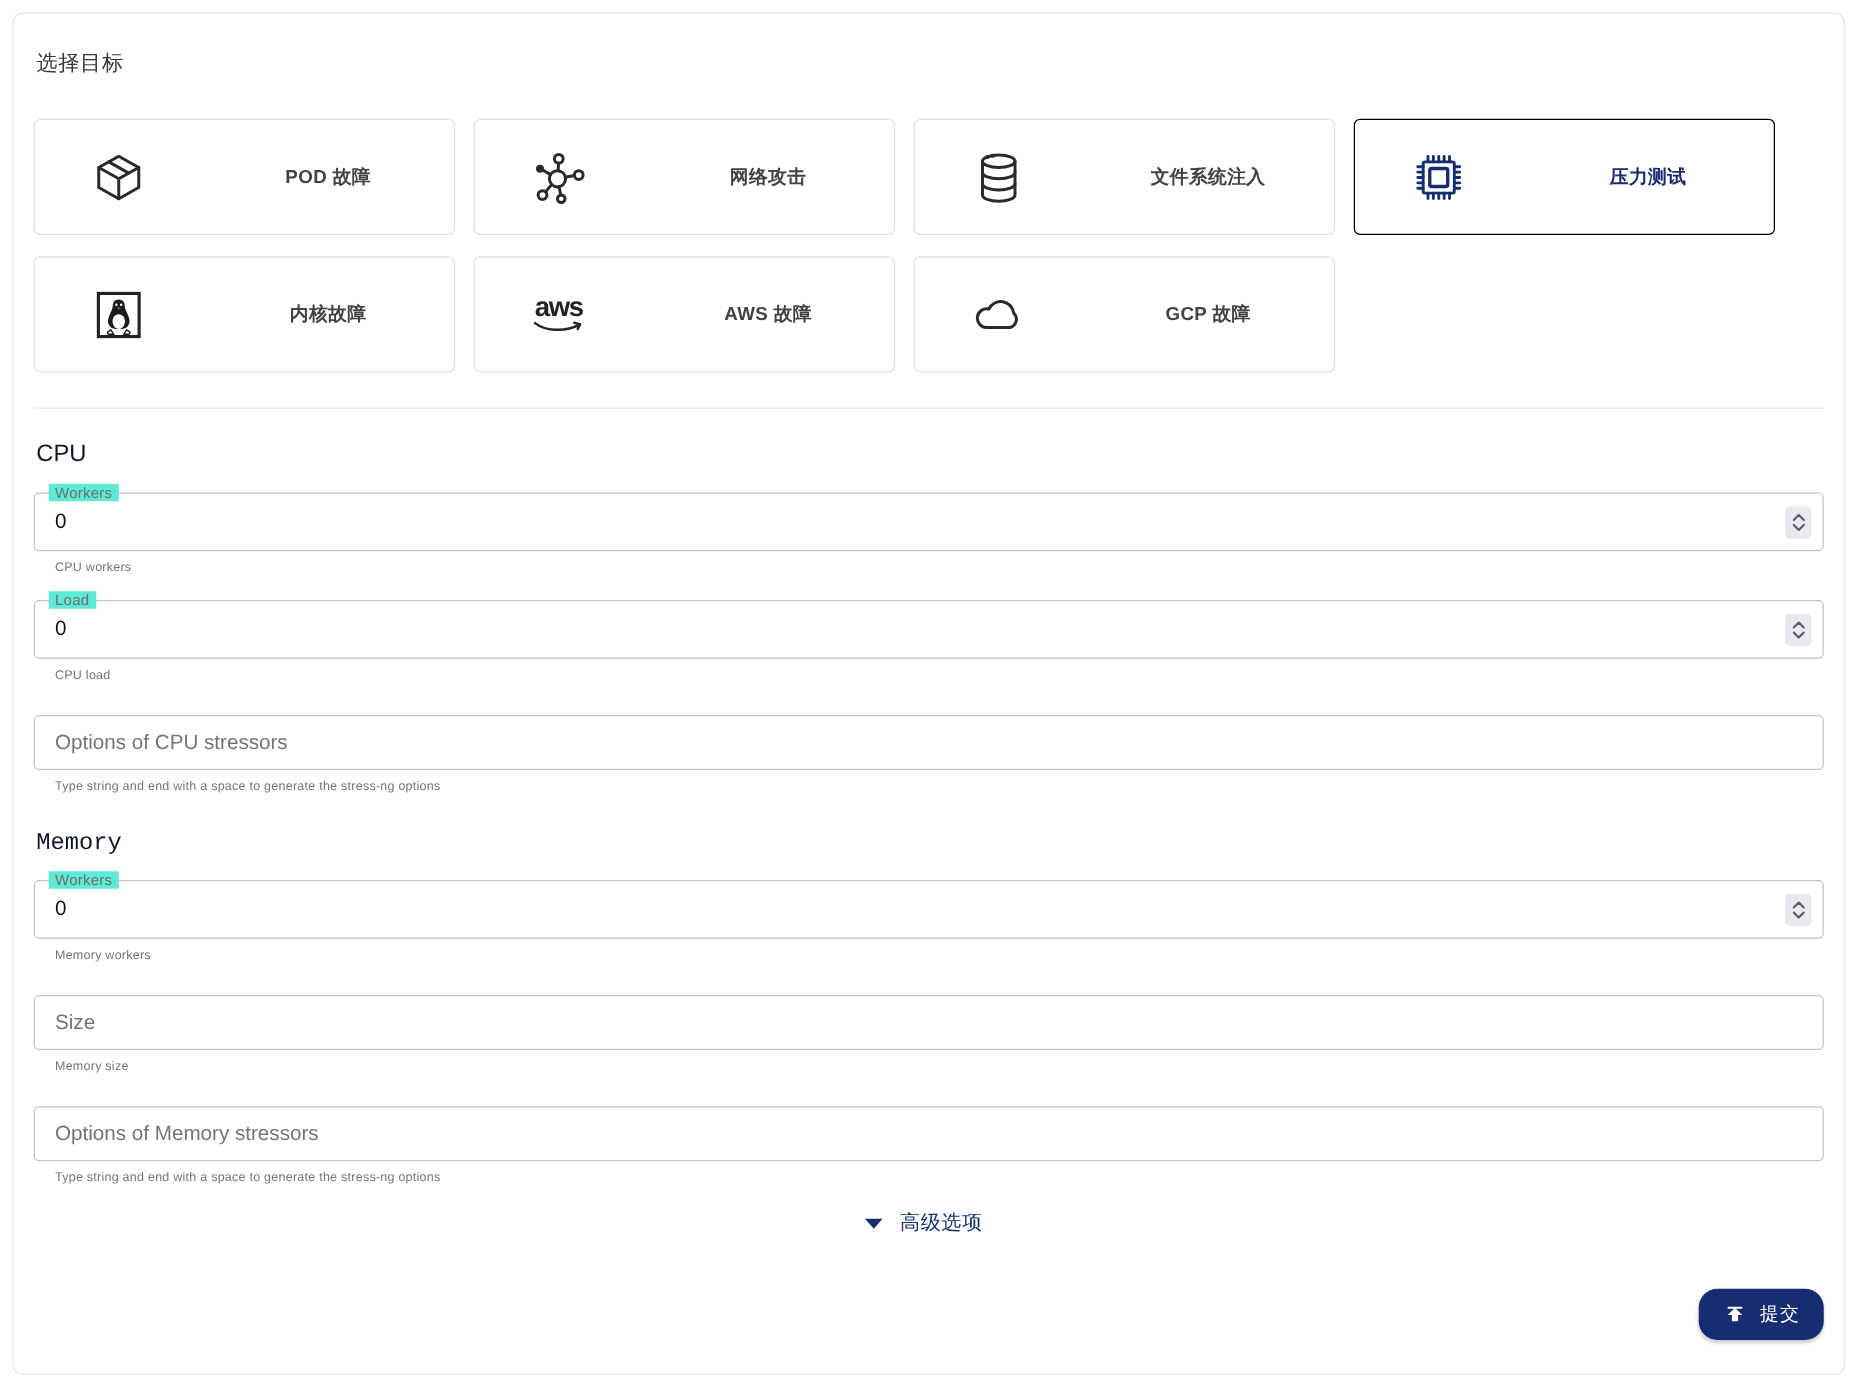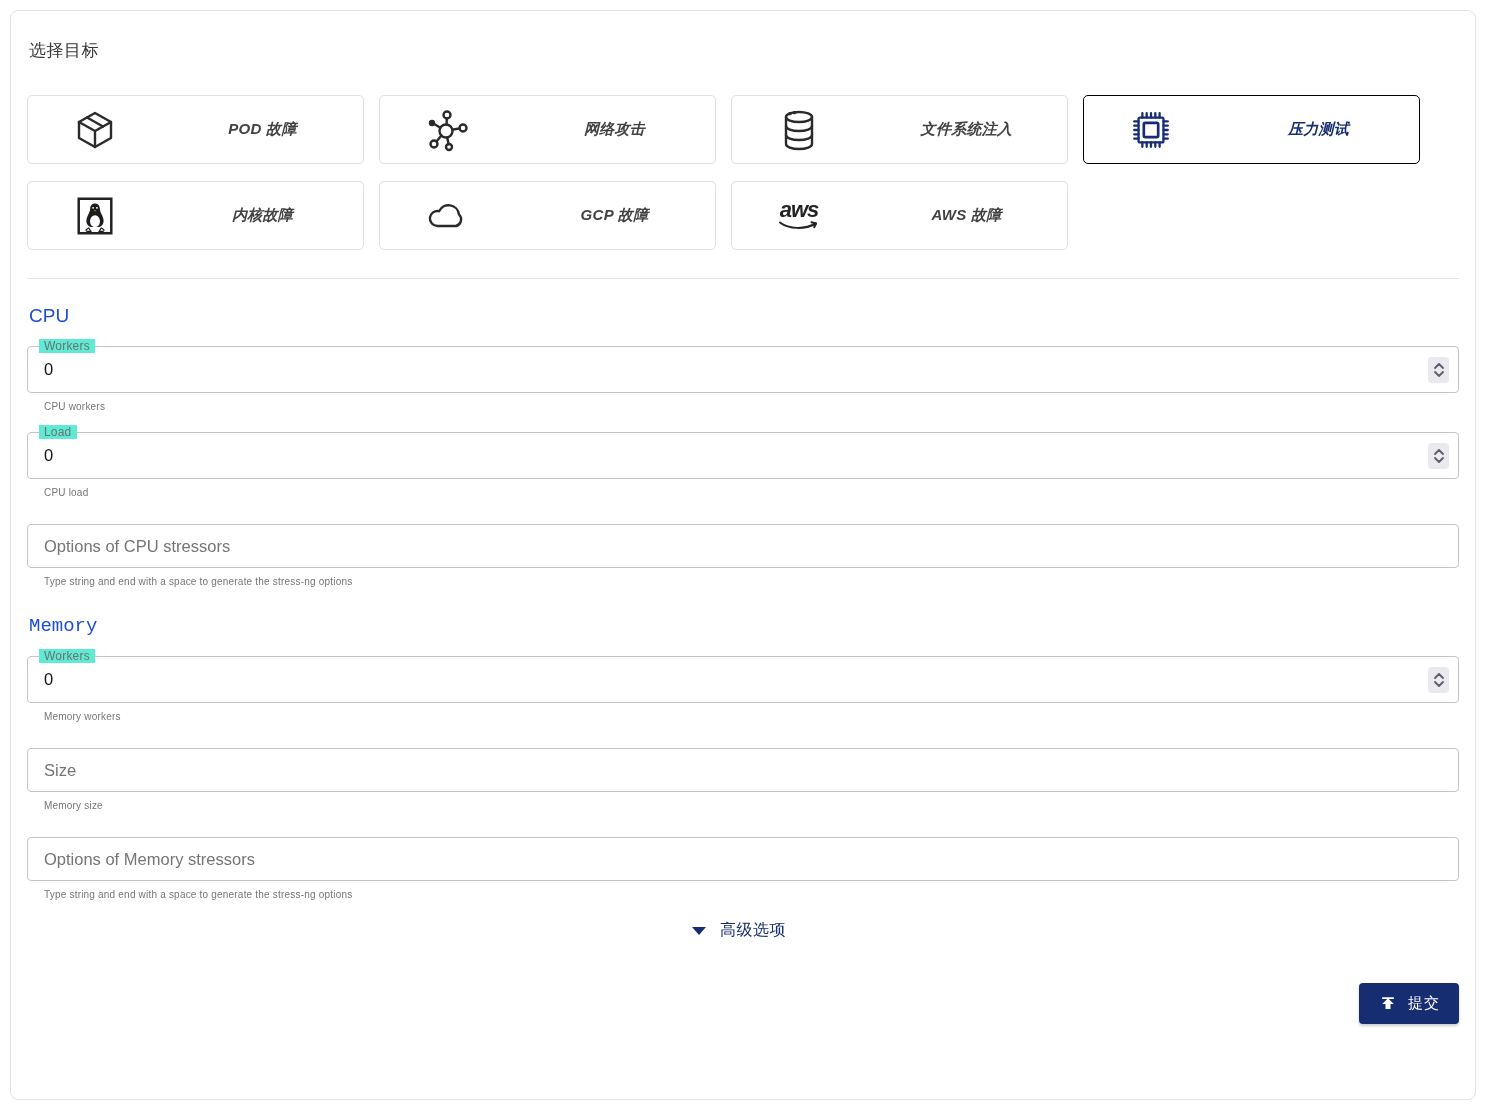--- a/index.html
+++ b/index.html
@@ -10,34 +10,34 @@
     border:1px solid #e3e3e3; border-radius:8px;
     padding:16px; background:#fff;
   }
   .page-title{ margin:12px 0 0 2px; font-size:17px; font-weight:400; color:#373737; letter-spacing:.5px;}
   
   .grid{
     margin-top:33px; width:calc(100% - 39px);
     display:grid; grid-template-columns:repeat(4,1fr); gap:17px 15px;
   }
   .card{
-    height:69px; border:1px solid #e0e0e0; border-radius:5px;
-    display:flex; align-items:center; cursor:pointer; background:#fff; color:#2a2a2a;font-style:italic;
+    height:93px; border:1px solid #e0e0e0; border-radius:5px;
+    display:flex; align-items:center; cursor:pointer; background:#fff; color:#2a2a2a;
   }
   .card.selected{ border:1px solid #000000; color:#172d72; }
   .card-iconwrap{ width:40%; display:flex; justify-content:center; align-items:center; }
   .card-label{ width:60%; text-align:center; font-size:15px; font-weight:700; color:#424242; letter-spacing:.3px;}
   .card.selected .card-label{ color:#172d72; }
   .icon-svg{ display:block; stroke:currentColor; fill:none; stroke-width:2.4; stroke-linecap:round; stroke-linejoin:round; }
   .aws-logo{ display:flex; flex-direction:column; align-items:center; color:#232323;}
   .aws-text{ font-size:22px; font-weight:700; letter-spacing:-1px; line-height:20px; color:#232323;}
   
   .divider{ border:none; border-top:1px solid #e6e6e6; margin-top:28px; }
   
-  .section-heading{ margin:26px 0 0 2px; font-size:19px; font-weight:500; color:#1d4ed8; }
+  .section-heading{ margin:26px 0 0 2px; font-size:19px; font-weight:500; color:#0f172a; }
   .field-group{ margin-top:19px; }
   .field-group.gap-lg{ margin-top:26px; }
   .field{
     position:relative; width:100%; border:1px solid #c4c4c4; border-radius:4px;
     background:#fff; display:flex; align-items:center;
   }
   .field.notched{ height:47px; }
   .field.plain{ height:44px; }
   .notch-label{
     position:absolute; top:-8px; left:11px; background:#5eead4; padding:0 5px;
@@ -65,21 +65,21 @@
   .caret-down{
     width:0; height:0; border-left:7px solid transparent; border-right:7px solid transparent;
     border-top:8px solid #172d72;
   }
   .advanced-link{
     background:none; border:none; cursor:pointer; font-size:16px; color:#172d72;
     font-family:inherit; letter-spacing:.5px;
   }
   .submit-row{ margin-top:42px; display:flex; justify-content:flex-end; }
   .submit-btn{
-    min-width:100px; height:41px; border:none; border-radius:4px; background:#172d72;
+    min-width:100px; height:41px; border:none; border-radius:15px; background:#172d72;
     color:#fff; font-size:15px; font-weight:500; font-family:Liberation Serif, serif; letter-spacing:1px;
     display:flex; align-items:center; justify-content:center; gap:10px; cursor:pointer;
     box-shadow:0 2px 3px rgba(0,0,0,.2); padding:0 16px;
   }
   .submit-btn svg{ fill:#fff; display:block; }
 </style>
 </head>
 <body>
 
 <div class="panel">
@@ -153,38 +153,38 @@
           <path d="M17.5 36.5 l-2.5 1.6 c-.8.6-.3 1.9.7 1.9 l4 0 Z" fill="#fff" stroke="#1c1c1c" stroke-width="1.2"></path>
           <path d="M30.5 36.5 l2.5 1.6 c.8.6.3 1.9-.7 1.9 l-4 0 Z" fill="#fff" stroke="#1c1c1c" stroke-width="1.2"></path>
         </svg>
       </span>
       <span class="card-label">内核故障</span>
     </div>
 
 
     <div class="card">
       <span class="card-iconwrap">
-        <svg class="icon-svg" width="48" height="48" viewBox="0 0 48 48" stroke-width="2.6">
-          <path d="M33 34 H14.5 a7.5 7.5 0 1 1 1.6-14.8 A10.5 10.5 0 0 1 36 22.5 a6.8 6.8 0 0 1 -3 11.5 Z"></path>
-        </svg>
-      </span>
-      <span class="card-label">GCP 故障</span>
-    </div>
-
-    <div class="card">
-      <span class="card-iconwrap">
         <span class="aws-logo">
           <span class="aws-text">aws</span>
           <svg width="44" height="12" viewBox="0 0 44 12" fill="none" stroke="#232323" stroke-width="2" stroke-linecap="round">
             <path d="M3 2.5 C12 9.5 28 9.5 39 3.5"></path>
             <path d="M39 3.5 L34.5 2.2 M39 3.5 L37.2 7.2"></path>
           </svg>
         </span>
       </span>
       <span class="card-label">AWS 故障</span>
+    </div>
+
+    <div class="card">
+      <span class="card-iconwrap">
+        <svg class="icon-svg" width="48" height="48" viewBox="0 0 48 48" stroke-width="2.6">
+          <path d="M33 34 H14.5 a7.5 7.5 0 1 1 1.6-14.8 A10.5 10.5 0 0 1 36 22.5 a6.8 6.8 0 0 1 -3 11.5 Z"></path>
+        </svg>
+      </span>
+      <span class="card-label">GCP 故障</span>
     </div>
 
   </div>
 
   <hr class="divider">
 
   <h3 class="section-heading">CPU</h3>
 
   <div class="field-group">
     <div class="field notched">

